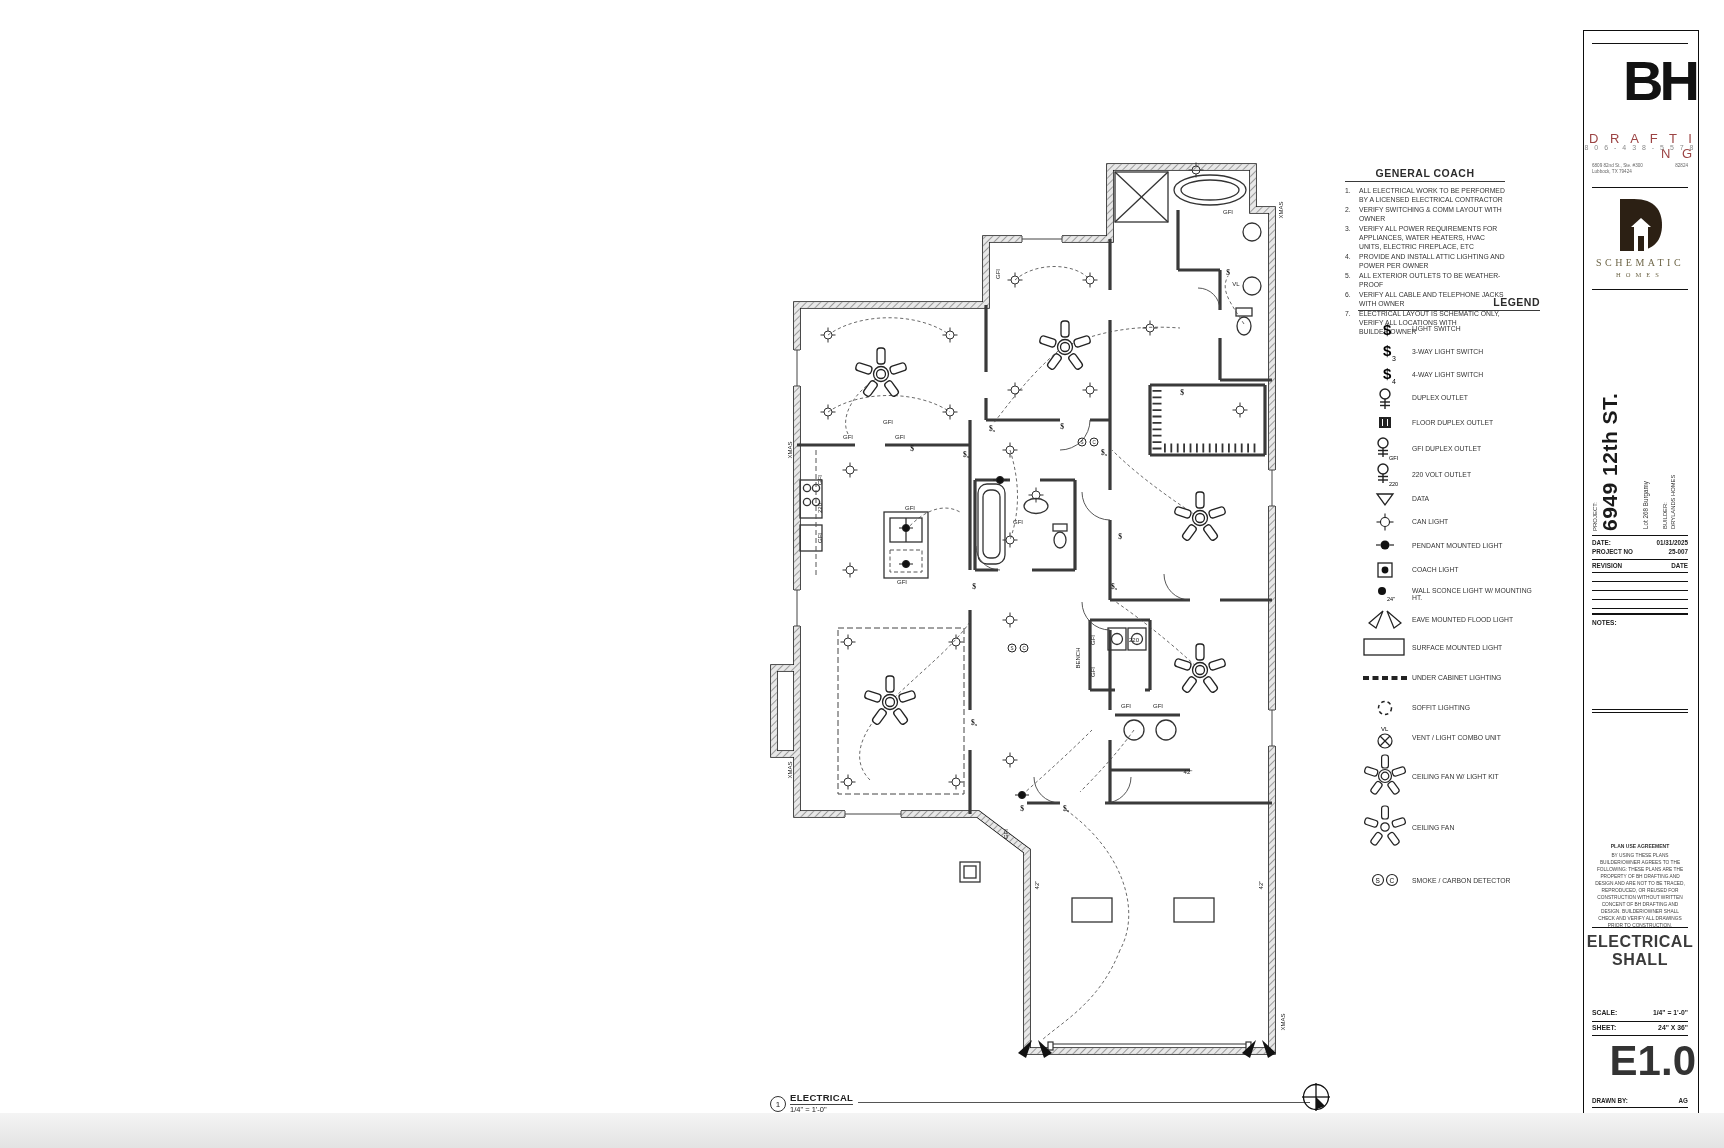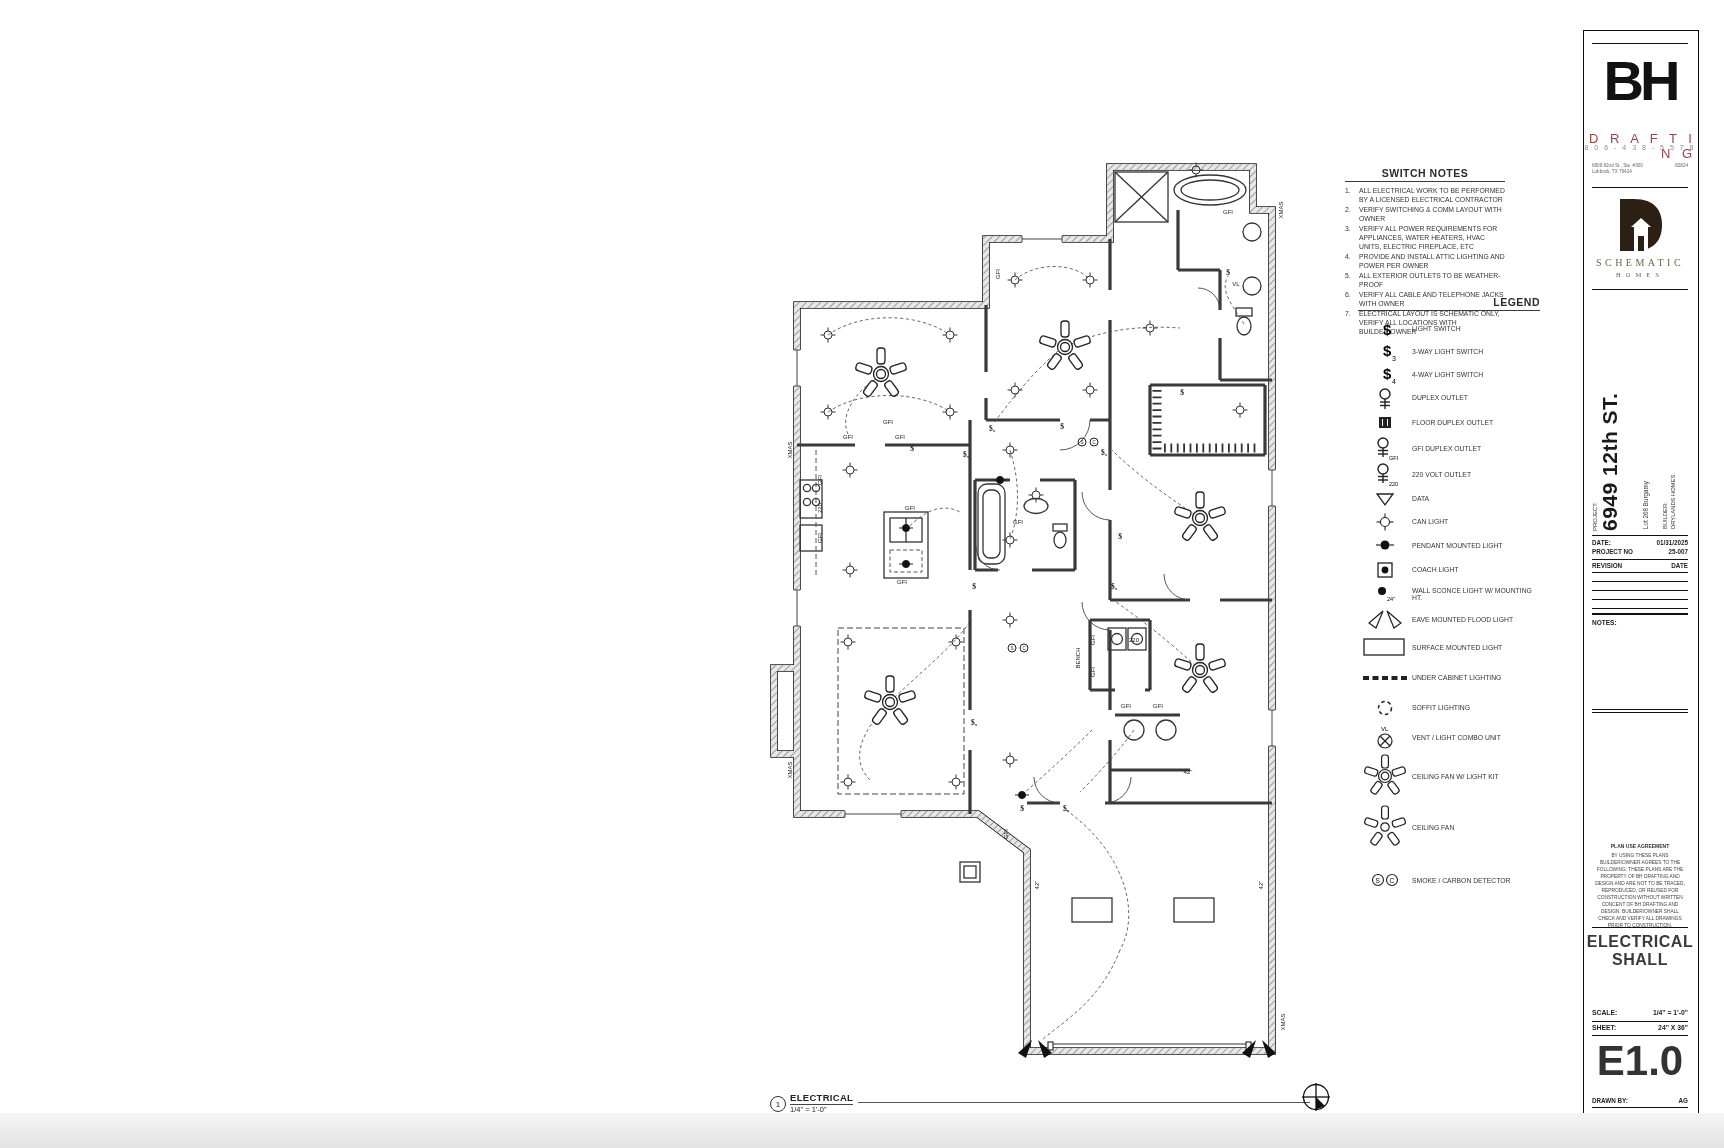--- a/index.html
+++ b/index.html
@@ -41,21 +41,21 @@
      color:#222;border-bottom:1px solid #444;padding-bottom:1px;}
   #dwg-scale{position:absolute;left:20px;top:17px;font-size:7.5px;color:#222;}
   #dwg-line{position:absolute;left:88px;top:14px;width:452px;height:0;border-top:1px solid #555;}
   #north{left:1300px;top:1082px;}
   #north .nlab{position:absolute;left:13px;top:34px;font-size:7px;color:#111;}
   
   #tblock{left:1583px;top:30px;width:114px;height:1084px;border:1.6px solid #0d0d0d;background:#fff;}
   #tblock .abs{position:absolute;}
   .tb-rule{left:8px;width:96px;border-top:1.2px solid #111;}
   .tb-rule.thick{border-top:2.2px solid #111;}
-  #bh-word{left:0;top:22px;width:112px;text-align:center;font-weight:900;font-size:56px;
+  #bh-word{left:0;top:22px;width:112px;text-align:right;font-weight:900;font-size:56px;
      letter-spacing:-4px;color:#121212;line-height:1;}
   #bh-drafting{left:0;top:100px;width:112px;text-align:right;font-size:13px;letter-spacing:4px;}
   #bh-phone{left:0;top:113px;width:112px;text-align:center;font-size:7px;letter-spacing:2px;color:#8a8a8a;}
   #bh-addr{left:8px;top:132px;width:96px;display:flex;justify-content:space-between;
      font-size:4.6px;color:#666;line-height:1.35;}
   #dl-logo{left:34px;top:168px;}
   #dl-name{left:0;top:226px;width:112px;text-align:center;font-family:"Liberation Serif",serif;
      font-size:10px;letter-spacing:3.5px;}
   #dl-homes{left:0;top:240px;width:112px;text-align:center;font-family:"Liberation Serif",serif;
      font-size:6.5px;letter-spacing:5px;}
@@ -64,21 +64,21 @@
   #pj-name{left:14px;top:500px;font-size:21px;font-weight:bold;color:#1a1a1a;letter-spacing:.5px;}
   #pj-lot{left:58px;top:498px;font-size:6.3px;color:#333;}
   #pj-bldr{left:78px;top:498px;font-size:5.8px;color:#333;line-height:1.35;}
   .meta-row{left:8px;width:96px;display:flex;justify-content:space-between;font-size:6.3px;
      font-weight:bold;color:#222;}
   #notes-lab{left:8px;top:588px;font-size:6.5px;font-weight:bold;color:#222;}
   #pu-title{left:6px;top:812px;width:100px;text-align:center;font-size:5px;font-weight:bold;color:#333;}
   #pu-body{left:8px;top:822px;width:96px;text-align:center;font-size:4.8px;line-height:1.45;color:#444;}
   #sheet-title{left:0;top:902px;width:112px;text-align:center;font-size:16px;font-weight:bold;
      letter-spacing:.5px;color:#3a3a3a;line-height:1.15;}
-  #e-num{left:0;top:1006px;width:112px;text-align:center;font-size:42px;font-weight:bold;color:#333;}
+  #e-num{left:0;top:1006px;width:112px;text-align:right;font-size:42px;font-weight:bold;color:#333;}
   .kv{font-weight:bold;font-size:6.8px;}
 </style>
 </head>
 <body>
 
 <div id="sheet">
 
   <svg id="plan-box" class="abs" width="580" height="960" viewBox="0 0 580 960">
     <defs>
       <pattern id="hp" width="5" height="5" patternUnits="userSpaceOnUse" patternTransform="rotate(45)">
@@ -330,21 +330,21 @@
       <span class="ann sw" style="left: 306px; top: 658px;">$₃</span>
       <span class="ann sw" style="left: 468px; top: 122px;">$</span>
       <span class="ann sw" style="left: 360px; top: 386px;">$</span>
       <span class="ann circ" style="left: 322px; top: 292px;">S</span>
       <span class="ann circ" style="left: 334px; top: 292px;">C</span>
       <span class="ann circ" style="left: 252px; top: 498px;">S</span>
       <span class="ann circ" style="left: 264px; top: 498px;">C</span>
     </div>
 
   <div id="gen-notes" class="abs">
-    <div class="ttl">SWITCH NOTES</div>
+    <div class="ttl">GENERAL COACH</div>
     <div class="rule"></div>
     <div id="notes-list">
         <div class="note-row">
           <span class="note-num">1.</span>
           <span class="note-txt">ALL ELECTRICAL WORK TO BE PERFORMED BY A LICENSED ELECTRICAL CONTRACTOR</span>
         </div>
         <div class="note-row">
           <span class="note-num">2.</span>
           <span class="note-txt">VERIFY SWITCHING &amp; COMM LAYOUT WITH OWNER</span>
         </div>

